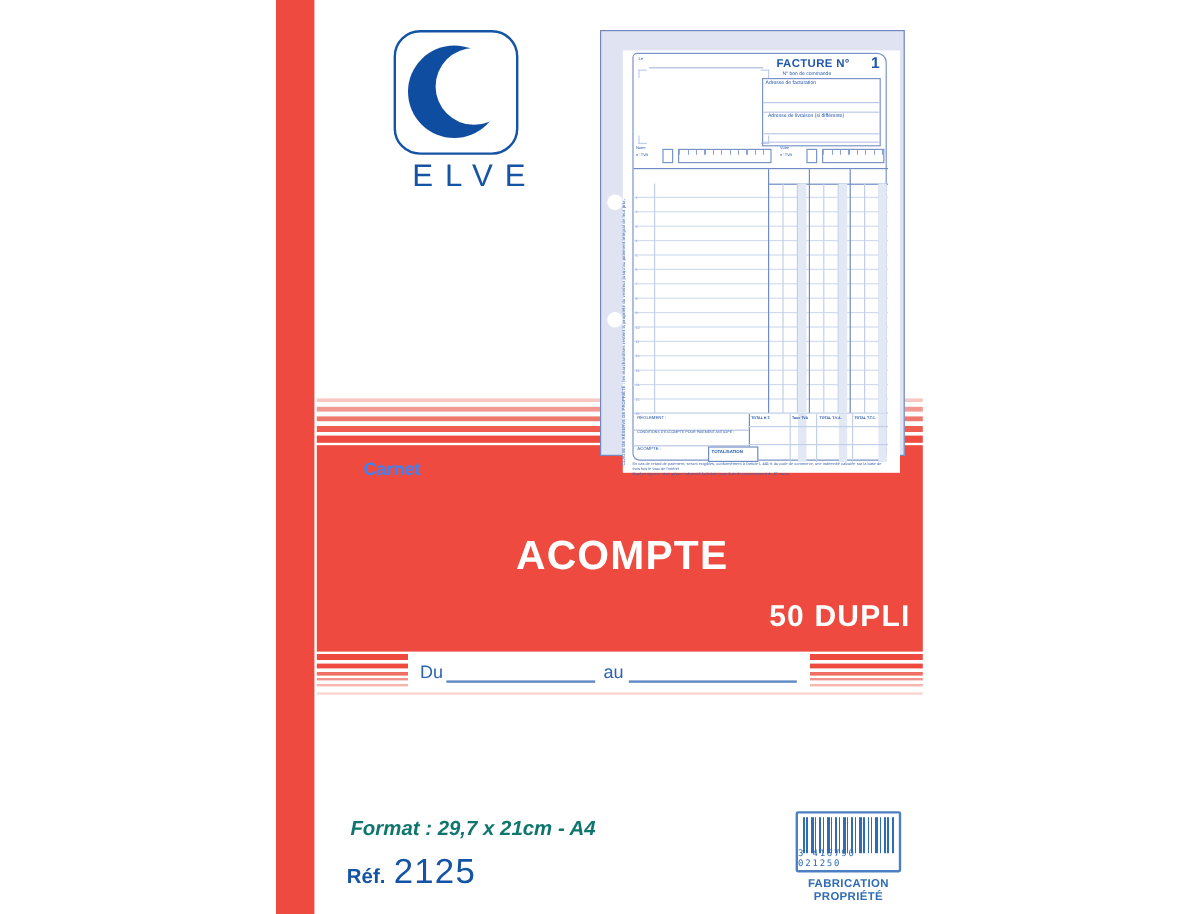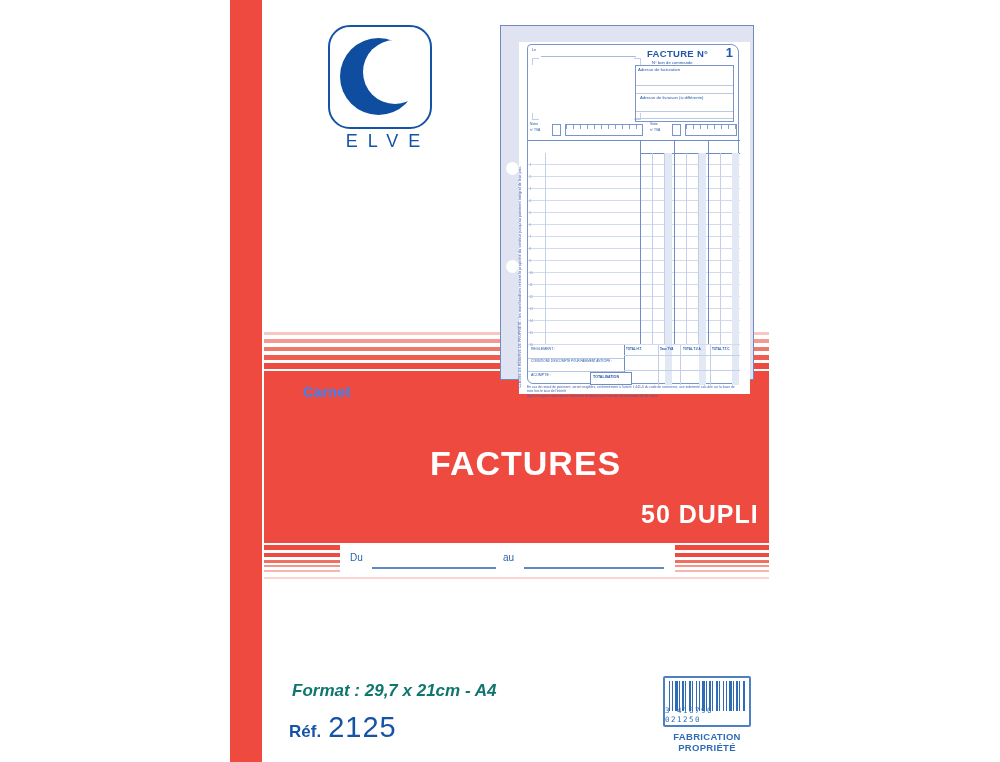--- a/index.html
+++ b/index.html
@@ -16,42 +16,42 @@
   #st3{top:347px;height:4px;background:#ef786c;}
   #st4{top:355px;height:5px;background:#ee5d50;}
   #st5{top:363px;height:6px;background:#ee4a3f;}
   #red-block{left:264px;top:371px;width:505px;height:172px;}
 
   
   #logo-box{left:328px;top:25px;width:104px;height:104px;box-sizing:border-box;
             border:2.5px solid #1553a4;border-radius:22px;background:#fff;}
   #c-blue{left:10px;top:11px;width:77px;height:77px;border-radius:50%;background:#0f4da0;}
   #c-white{left:33px;top:13px;width:64px;height:64px;border-radius:50%;background:#fff;}
-  #logo-text{left:318px;top:131px;width:130px;text-align:center;font-size:18px;
+  #logo-text{left:318px;top:131px;width:130px;text-align:right;font-size:26px;
              letter-spacing:10px;padding-left:10px;box-sizing:border-box;color:#1553a4;}
 
   
   #carnet-line{left:303px;top:383px;display:flex;align-items:baseline;gap:9px;color:#3b82f6;justify-content:center;}
   #carnet-word{font-size:15px;font-weight:700;}
   #autocopiant-word{font-size:23px;font-weight:700;letter-spacing:.5px;}
 
   #factures-title{left:430px;top:444px;font-size:34px;font-weight:700;color:#fff;letter-spacing:1px;}
   #dupli-title{left:641px;top:500px;font-size:25px;font-weight:700;color:#fff;letter-spacing:1px;}
 
   
   .cl-row{width:100%;}
   #cluster-left{left:264px;top:545px;width:76px;}
   #cluster-right{left:675px;top:545px;width:94px;}
   .r1{height:5px;background:#ee4a3f;margin-bottom:3px;}
   .r2{height:4px;background:#ee4a3f;margin-bottom:3px;}
   .r3{height:3px;background:#ef6f63;margin-bottom:2px;}
   .r4{height:2px;background:#f2948c;margin-bottom:3px;}
   .r5{height:2px;background:#f6b5af;}
   #band-faint{left:264px;top:577px;width:505px;height:2px;background:#f9d6d2;}
-  #du-label,#au-label{top:552px;font-size:10px;color:#2c65ae;}
+  #du-label,#au-label{top:552px;font-size:15px;color:#2c65ae;}
   #du-label{left:350px;} #au-label{left:503px;}
   .date-line{top:567px;height:0;border-bottom:2px solid #5f89c4;}
   #line-du{left:372px;width:124px;} #line-au{left:524px;width:140px;}
 
   
   #format-text{left:292px;top:681px;font-size:17px;font-weight:700;font-style:italic;color:#0f766e;}
   #ref-line{left:289px;top:711px;display:flex;align-items:baseline;gap:7px;color:#1553a4;}
   #ref-label{font-size:17px;font-weight:700;}
   #ref-number{font-size:29px;font-weight:400;letter-spacing:1px;}
 
@@ -147,21 +147,21 @@
 
   <div id="logo-box" class="abs">
     <div id="c-blue" class="abs"></div>
     <div id="c-white" class="abs"></div>
   </div>
   <div id="logo-text" class="abs">ELVE</div>
 
   <div id="carnet-line" class="abs">
     <span id="carnet-word">Carnet</span>
   </div>
-  <div id="factures-title" class="abs">FACTURES</div>
+  <div id="factures-title" class="abs">ACOMPTE</div>
   <div id="dupli-title" class="abs">50 DUPLI</div>
 
   <div id="cluster-left" class="abs">
     <div class="cl-row r1"></div>
       <div class="cl-row r2"></div>
       <div class="cl-row r3"></div>
     <div class="cl-row r4"></div>
       <div class="cl-row r5"></div>
   </div>
   <div id="cluster-right" class="abs">

